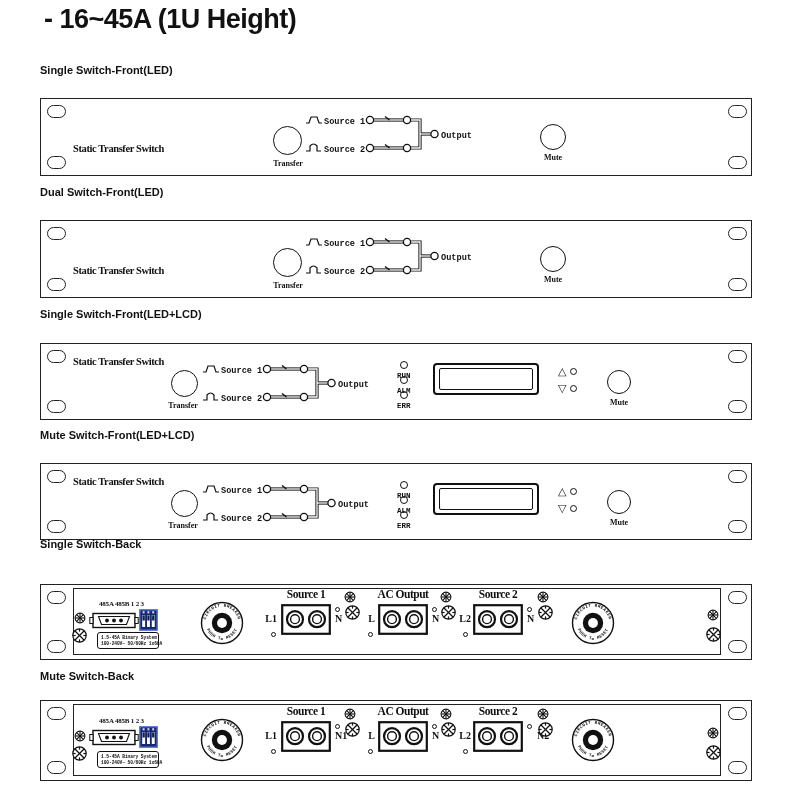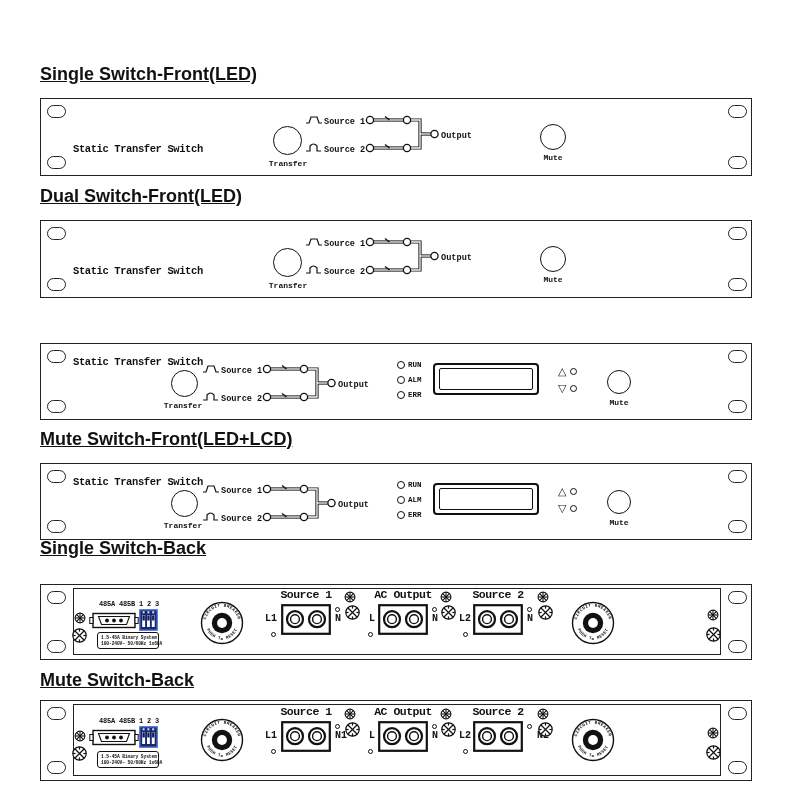--- a/index.html
+++ b/index.html
@@ -1,28 +1,28 @@
 <!DOCTYPE html>
 <html><head>
 <meta charset="utf-8">
 <style>
   html,body{margin:0;padding:0;background:#fff;}
   body{width:789px;height:788px;font-family:"Liberation Sans",sans-serif;color:#111;}
   .canvas{position:relative;width:789px;height:788px;overflow:hidden;background:#fff;}
   .title{position:absolute;left:44px;top:4px;font-size:27px;font-weight:700;letter-spacing:-0.5px;margin:0;}
-  .sec{position:absolute;left:40px;font-size:18px;font-weight:700;white-space:nowrap;text-decoration:underline;}
+  .sec{position:absolute;left:40px;font-size:11px;font-weight:700;white-space:nowrap;}
   .panel{position:absolute;border:1.7px solid #222;background:#fff;box-sizing:border-box;}
   .ear{position:absolute;width:19px;height:13px;border:1.6px solid #222;border-radius:7px;box-sizing:border-box;background:#fff;}
-  .mono{font-family:Liberation Mono, monospace;font-weight:700;}
+  .mono{font-family:Liberation Serif, serif;font-weight:700;}
   .brand{position:absolute;font-size:10.5px;letter-spacing:-0.4px;white-space:nowrap;}
   .cbtn{position:absolute;border:1.5px solid #111;border-radius:50%;box-sizing:border-box;background:#fff;}
   .blab{position:absolute;font-size:8px;text-align:center;white-space:nowrap;}
   .abs{position:absolute;}
   .inner{position:absolute;border:1.4px solid #222;box-sizing:border-box;}
-  .ledrow{position:absolute;display:flex;align-items:center;gap:3px;}
+  .ledrow{position:absolute;display:flex;align-items:center;gap:3px;flex-direction:column;}
   .leddot{width:8px;height:8px;border:1.3px solid #111;border-radius:50%;box-sizing:border-box;}
   .ledlab{font-size:7.5px;font-family:"Liberation Mono",monospace;font-weight:700;}
   .lcd{position:absolute;border:2.4px solid #111;border-radius:4px;box-sizing:border-box;background:#fff;}
   .lcdin{position:absolute;left:4px;right:4px;top:3px;bottom:3px;border:1.4px solid #111;border-radius:2px;}
   .udrow{position:absolute;display:flex;align-items:center;gap:4px;}
   .tri{font-size:11px;line-height:10px;}
   .smc{width:7px;height:7px;border:1.2px solid #111;border-radius:50%;box-sizing:border-box;}
   .commlab{position:absolute;font-size:7px;letter-spacing:-0.2px;white-space:nowrap;}
   .ratebox{position:absolute;border:1.4px solid #111;border-radius:3px;padding:2px 3px;box-sizing:border-box;background:#fff;}
   .ratebox div{font-size:4.6px;line-height:5.6px;font-family:"Liberation Mono",monospace;font-weight:700;letter-spacing:-0.1px;white-space:nowrap;}
@@ -59,23 +59,25 @@
       </g>
     </g>
     <g id="term">
       <circle cx="11" cy="11" r="8" fill="#fff" stroke="#111" stroke-width="2.2"></circle>
       <circle cx="11" cy="11" r="4.4" fill="#fff" stroke="#111" stroke-width="1.4"></circle>
     </g>
   </defs>
 </svg>
 
 <div class="canvas">
+  <h1 class="title">- 16~45A (1U Height)</h1>
 
   <div class="sec" style="top:64px">Single Switch-Front(LED)</div>
   <div class="sec" style="top:186px">Dual Switch-Front(LED)</div>
+  <div class="sec" style="top:308px">Single Switch-Front(LED+LCD)</div>
   <div class="sec" style="top:429px">Mute Switch-Front(LED+LCD)</div>
   <div class="sec" style="top:538px">Single Switch-Back</div>
   <div class="sec" style="top:670px">Mute Switch-Back</div>
 
   <div class="panel" style="left:40px;top:98px;width:712px;height:78px">
     <div class="ear" style="left:6px;top:6px"></div>
     <div class="ear" style="left:6px;top:57px"></div>
     <div class="ear" style="left:687px;top:6px"></div>
     <div class="ear" style="left:687px;top:57px"></div>
     <div class="brand mono" style="left:32px;top:44px">Static Transfer Switch</div>

